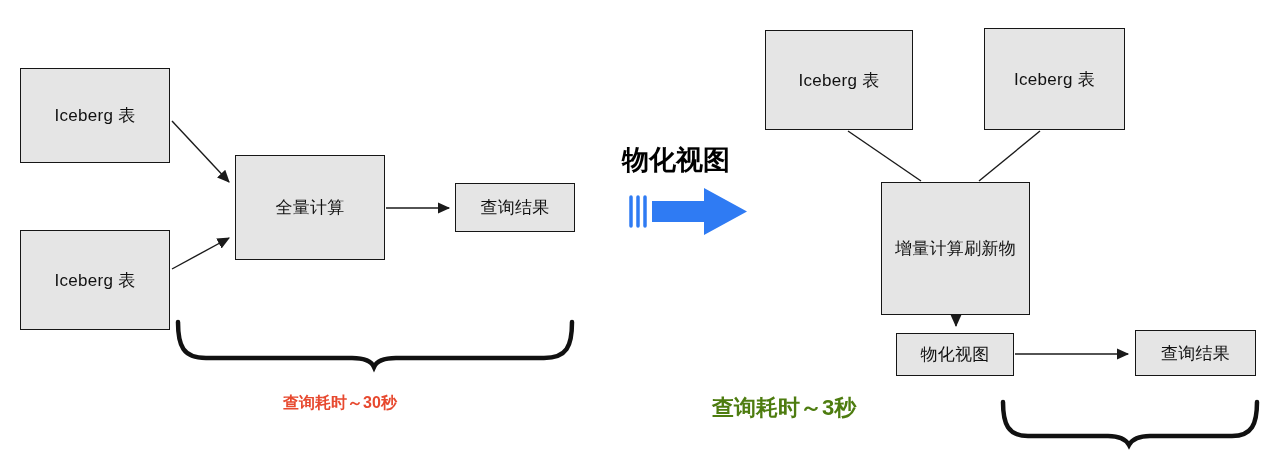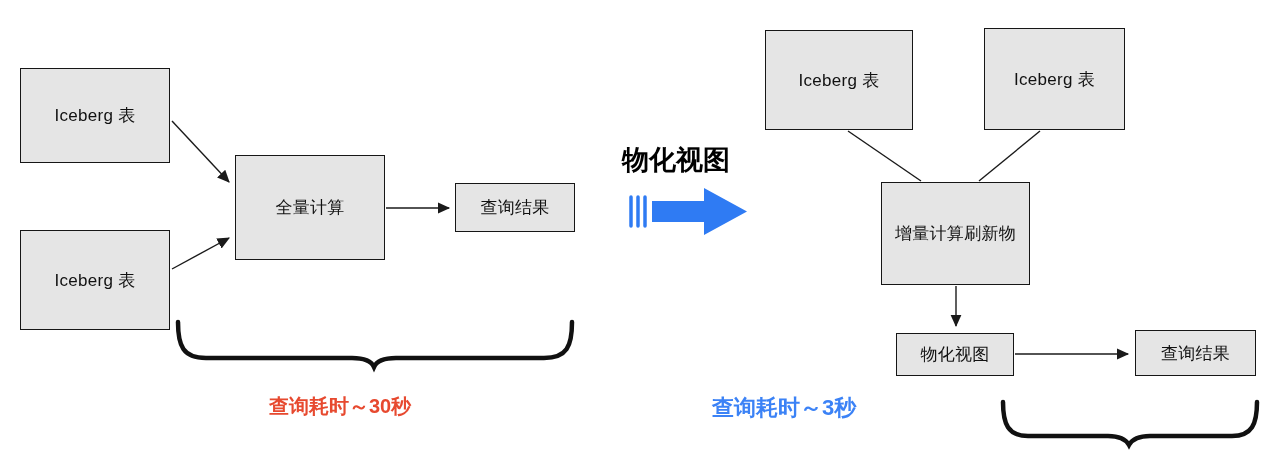--- a/index.html
+++ b/index.html
@@ -43,28 +43,28 @@
     font-weight: bold;
     color: #000000;
   }
 
   .caption { position: absolute; font-weight: bold; }
   .caption--red {
     left: 230px;
     top: 393px;
     width: 220px;
     text-align: center;
-    font-size: 20px;
+    font-size: 16px;
     color: #E7492F;
   }
   .caption--green {
     left: 712px;
     top: 394px;
     font-size: 22px;
-    color: #3b82f6;
+    color: #4d7c0f;
     line-height: 27px;
   }
 </style>
 </head>
 <body>
 
 <div class="canvas">
 
   <svg width="1280" height="457" viewBox="0 0 1280 457">
     <defs>
@@ -108,21 +108,21 @@
   </div>
 
   <div class="transition-label">物化视图</div>
 
   <div class="box" style="left:765px; top:30px; width:148px; height:100px;">
     <span>Iceberg 表</span>
   </div>
   <div class="box" style="left:984px; top:28px; width:141px; height:102px;">
     <span>Iceberg 表</span>
   </div>
-  <div class="box box--two-line" style="left:881px; top:182px; width:149px; height:103px;">
+  <div class="box box--two-line" style="left:881px; top:182px; width:149px; height:133px;">
     <div>增量计算刷新物</div>
   </div>
   <div class="box" style="left:896px; top:333px; width:118px; height:43px;">
     <span>物化视图</span>
   </div>
   <div class="box" style="left:1135px; top:330px; width:121px; height:46px;">
     <span>查询结果</span>
   </div>
 
   <div class="caption caption--red">查询耗时～30秒</div>

